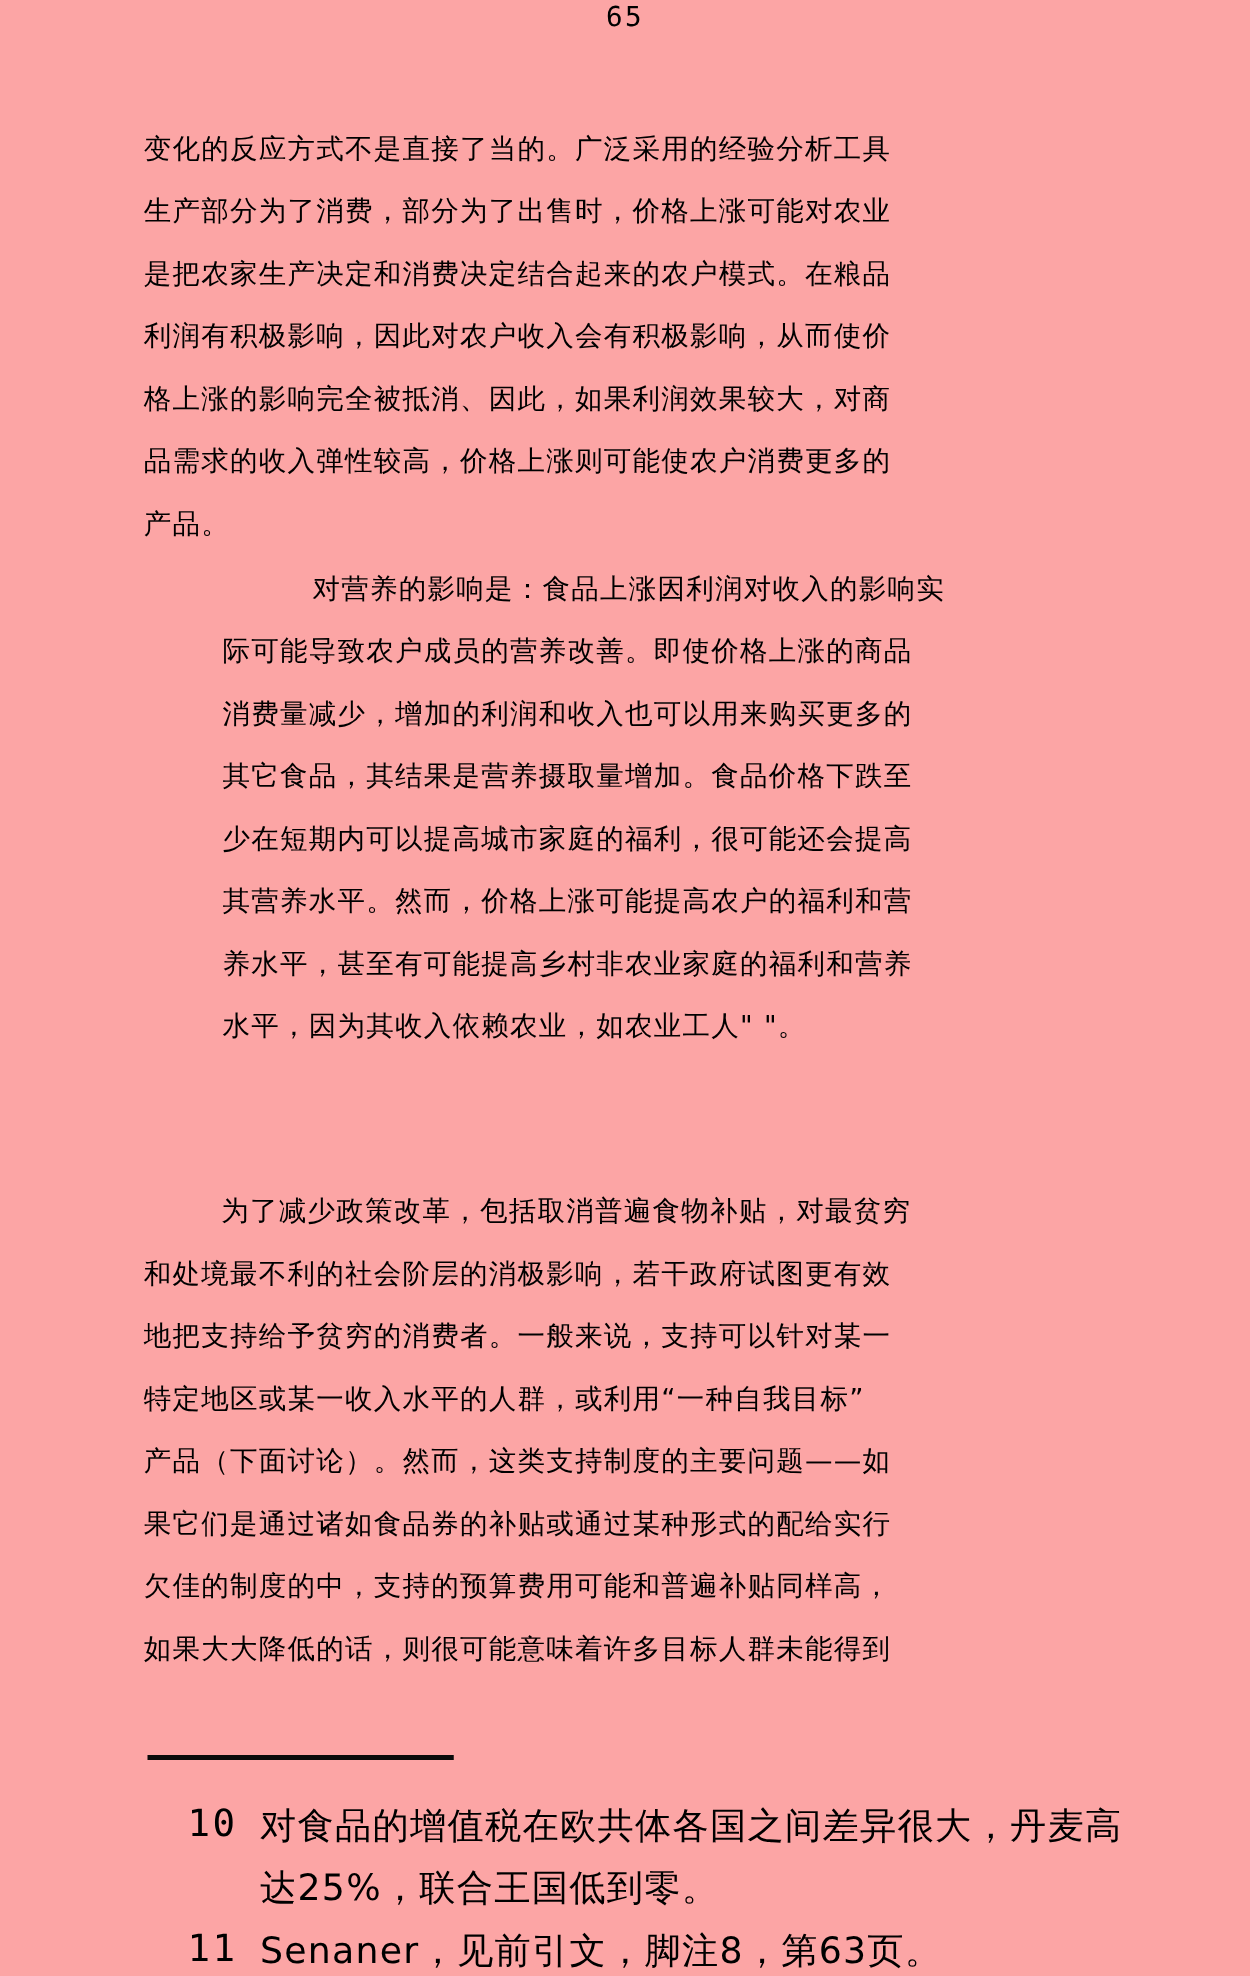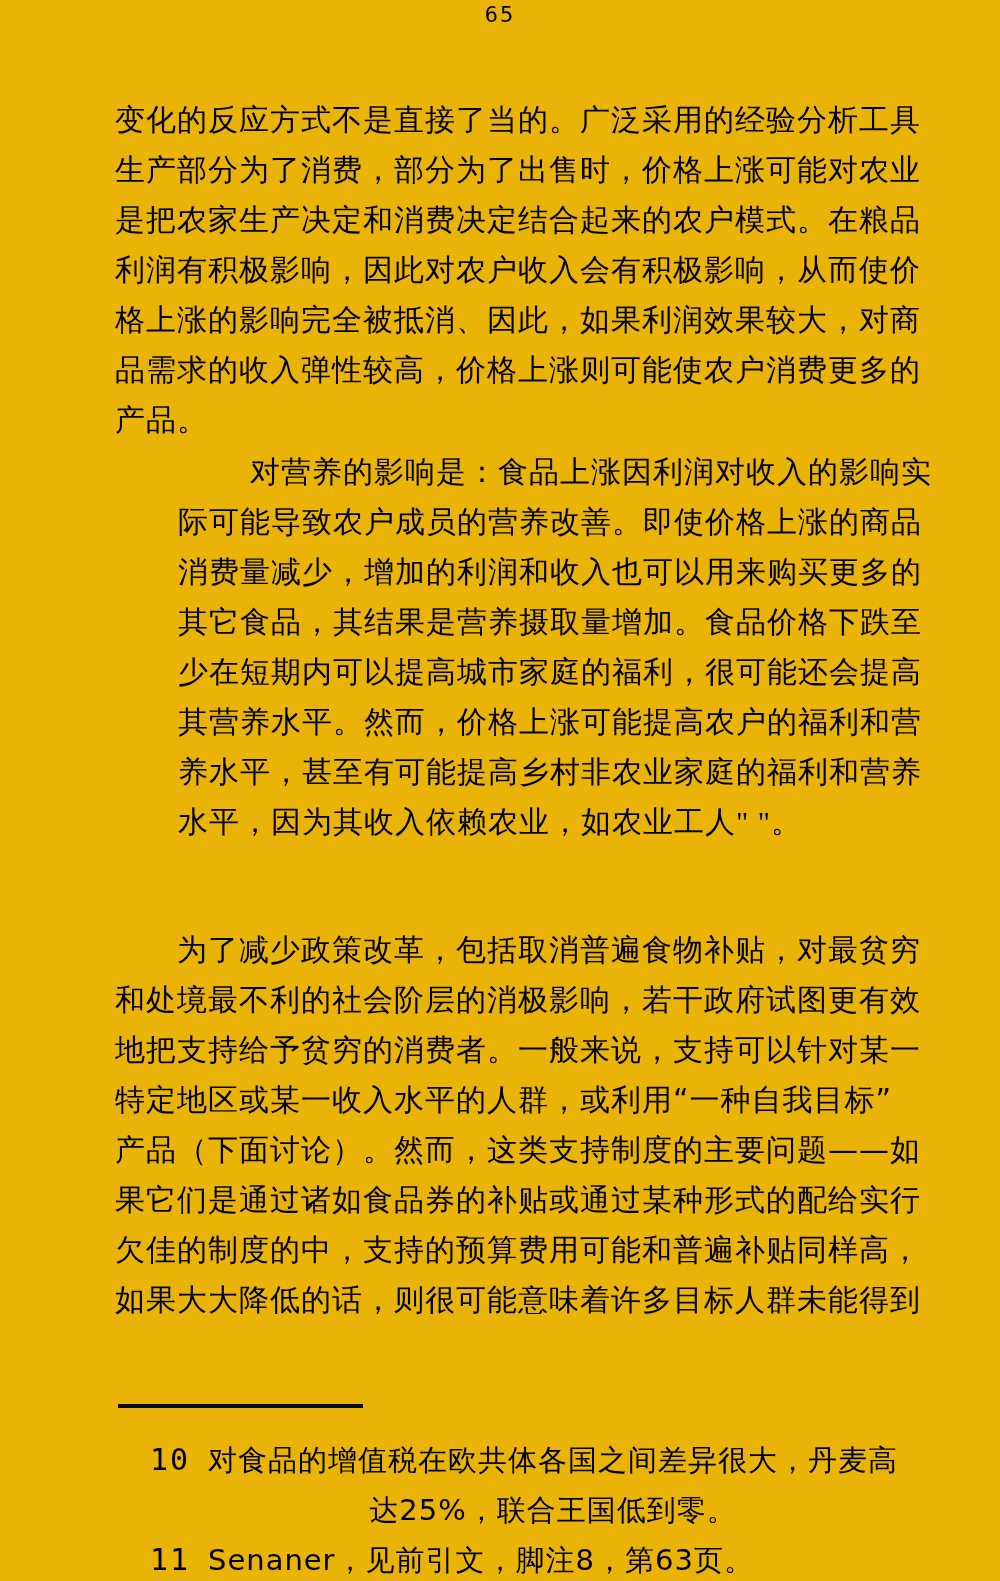--- a/index.html
+++ b/index.html
@@ -1,50 +1,50 @@
 <!DOCTYPE html>
 <html><head>
 <meta charset="utf-8">
 <style>
   * { margin: 0; padding: 0; box-sizing: border-box; }
   html, body { background: #ffffff; }
   .page {
     position: relative;
     width: 1000px;
     height: 1581px;
-    background: #eab308;
+    background: #fca5a5;
     color: #000000;
     font-family: "DejaVu Sans", sans-serif;
     overflow: hidden;
   }
   .page-number {
     position: absolute;
     top: 2px;
     left: 0;
     right: 0;
     text-align: center;
     font-size: 22px;
     letter-spacing: 2px;
     font-family: "DejaVu Sans Mono", monospace;
   }
-  .para { position: absolute; font-size: 30px; line-height: 50px; }
+  .para { position: absolute; font-size: 22px; line-height: 50px; }
   .para .line { height: 50px; white-space: nowrap; letter-spacing: 1px; }
   .p1 { top: 95px;  left: 115px; width: 808px; }
-  .p2 { top: 447px; left: 178px; width: 740px; font-family: Liberation Serif, serif; }
+  .p2 { top: 447px; left: 178px; width: 740px; }
   .p2 .first { padding-left: 72px; }
   .section-heading {
     position: absolute;
     top: 891px;
     left: 116px;
     font-size: 32px;
     font-weight: bold;
     letter-spacing: 2px;
     white-space: nowrap;
   }
-  .p3 { top: 925px; left: 115px; width: 808px; }
+  .p3 { top: 945px; left: 115px; width: 808px; }
   .p3 .first { padding-left: 62px; }
   .footnote-rule {
     position: absolute;
     top: 1404px;
     left: 118px;
     width: 245px;
     height: 4px;
     background: #0a0a0a;
   }
   .footnotes {
@@ -57,21 +57,21 @@
   }
   .footnote { display: flex; align-items: flex-start; }
   .footnote-number {
     width: 58px;
     flex: 0 0 58px;
     font-family: "DejaVu Sans Mono", monospace;
     font-size: 30px;
     line-height: 50px;
     letter-spacing: 2px;
   }
-  .footnote-text .line { height: 50px; white-space: nowrap; letter-spacing: 1px; text-align: center; }
+  .footnote-text .line { height: 50px; white-space: nowrap; letter-spacing: 1px; }
 </style>
 </head>
 <body>
 
 <div class="page">
 
   <div class="page-number">65</div>
 
   <div class="para p1">
     <div class="line">变化的反应方式不是直接了当的。广泛采用的经验分析工具</div>

